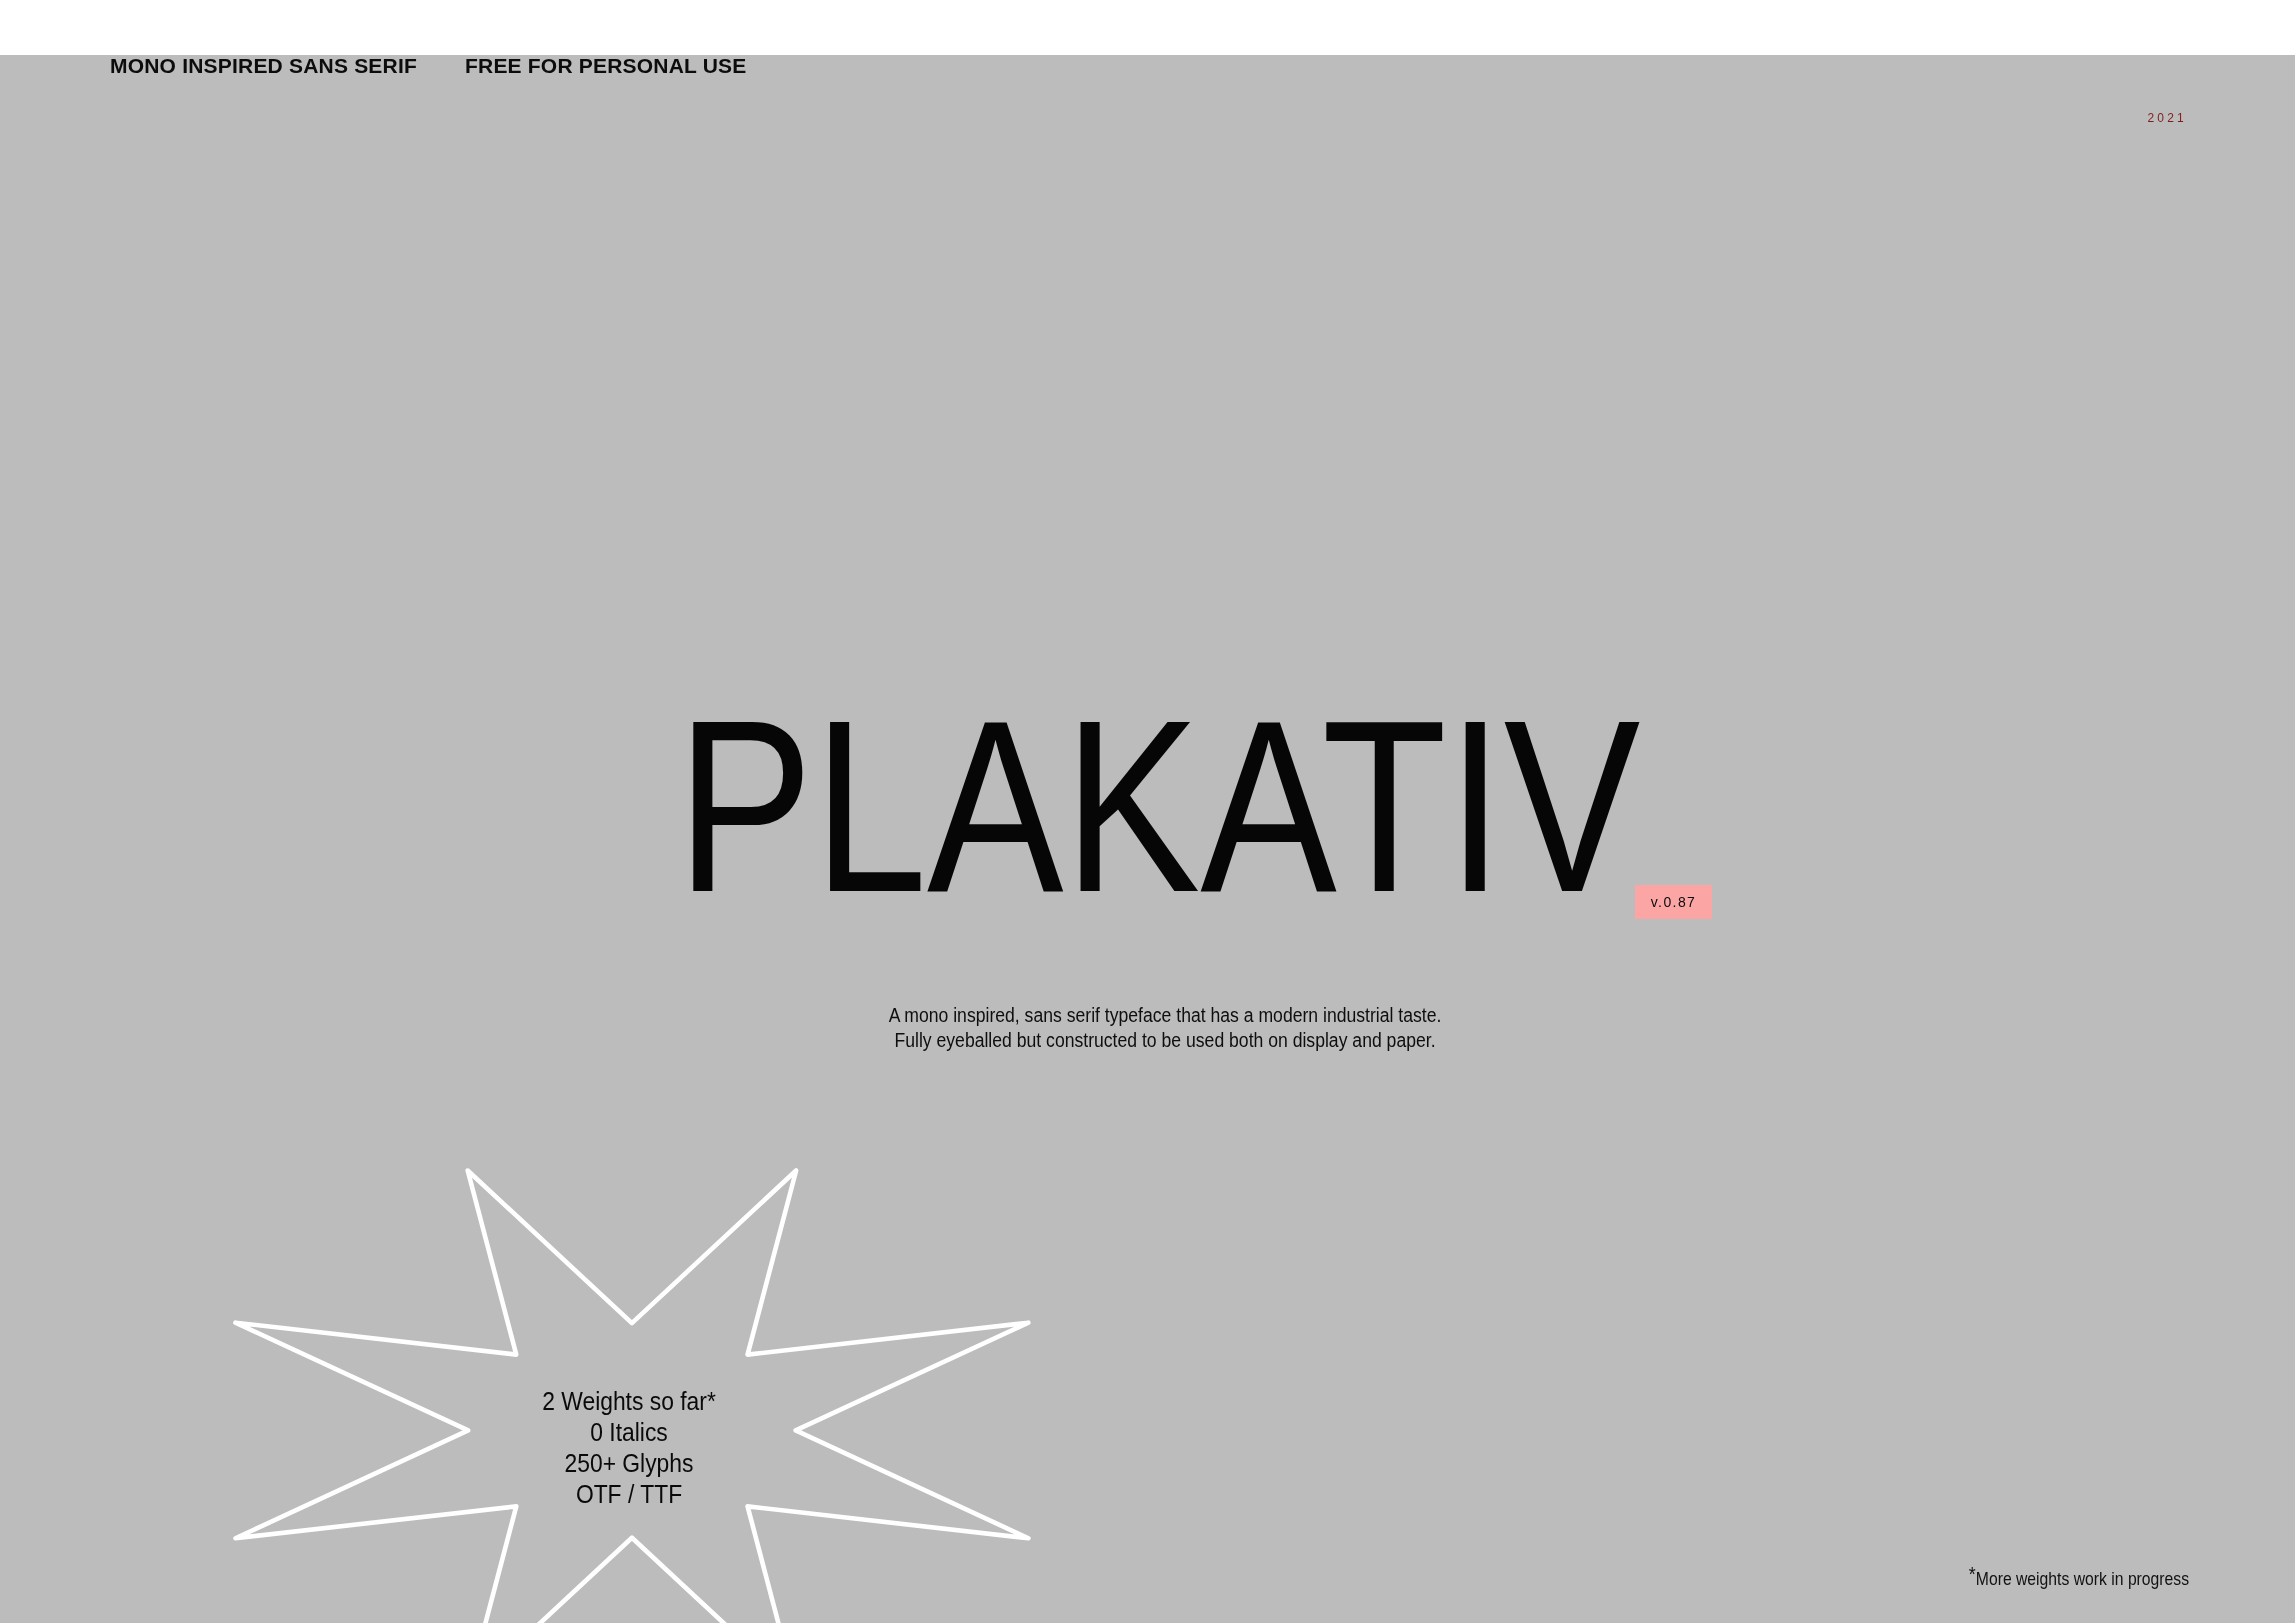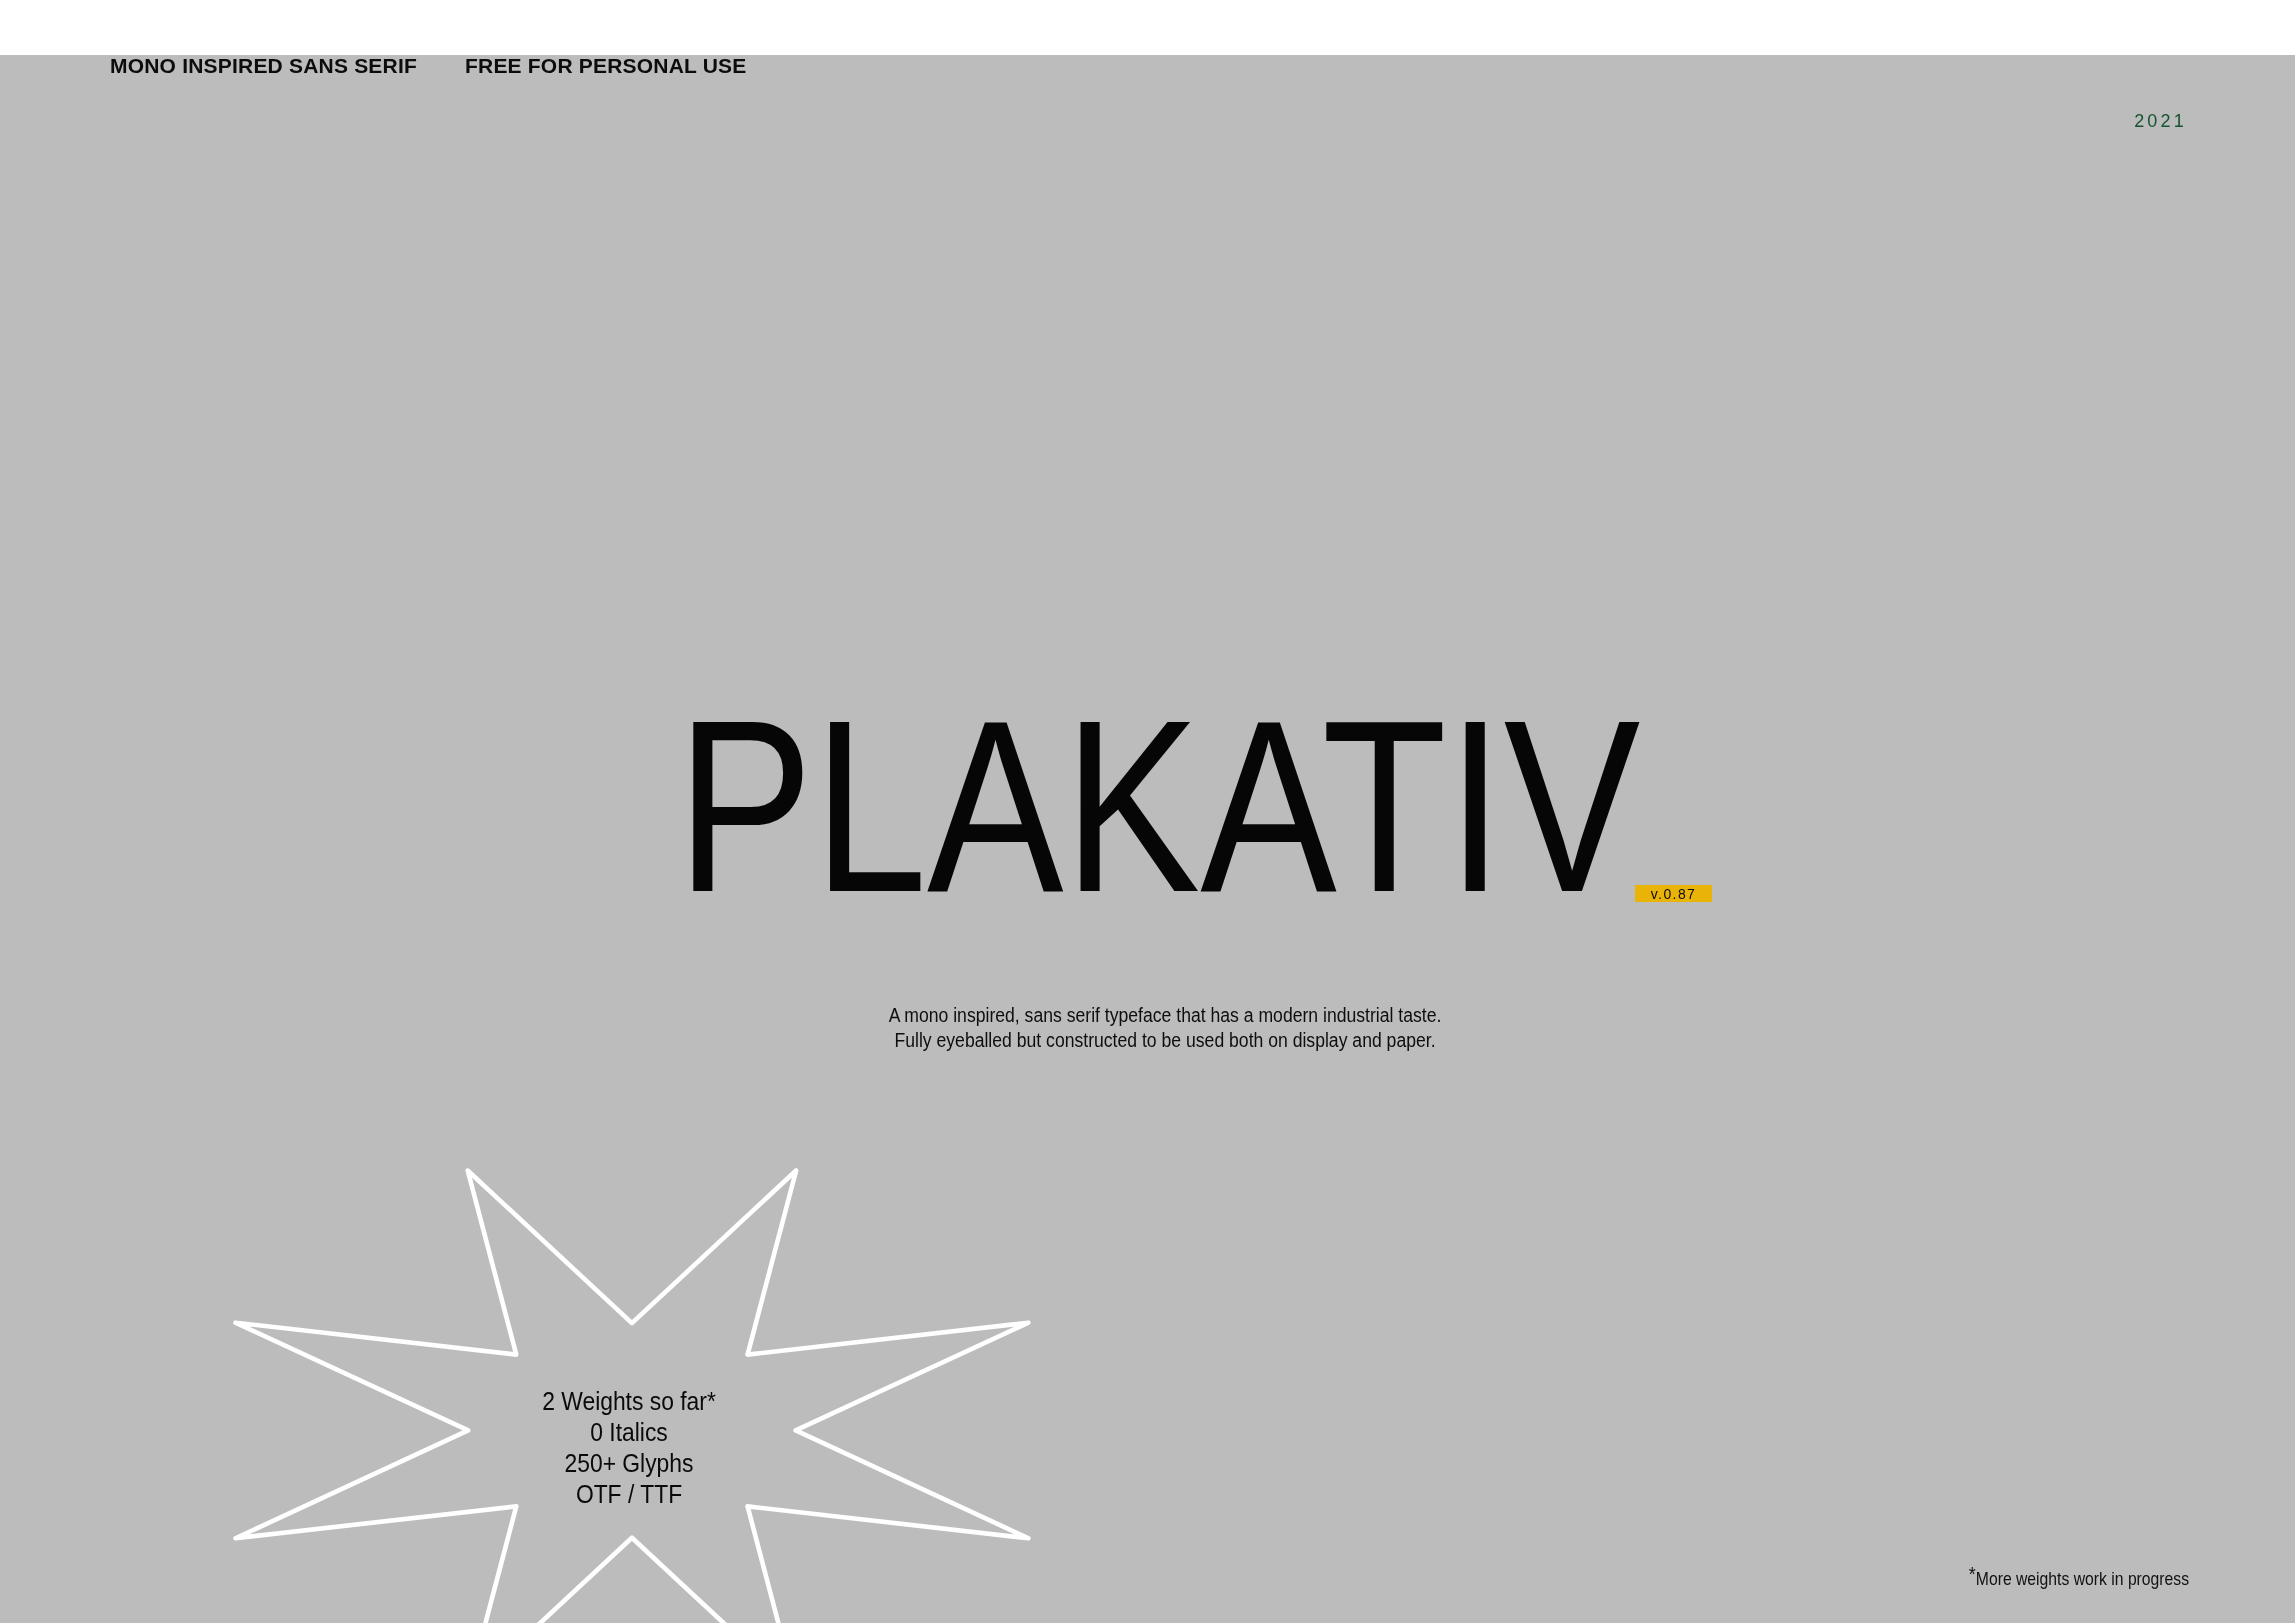--- a/index.html
+++ b/index.html
@@ -28,43 +28,43 @@
     white-space: nowrap;
     color: #0c0c0c;
     font-weight: bold;
   }
   .nav-left  { left: 110px; }
   .nav-right { left: 465px; }
   .year {
     position: absolute;
     top: 111px;
     right: 108px;
-    font-size: 18px;
+    font-size: 12px;
     letter-spacing: 3.2px;
     white-space: nowrap;
-    color: #14532d;
+    color: #7f1d1d;
   }
   .hero-title-svg {
     position: absolute;
     left: 676px;
     top: 720px;
     overflow: visible;
   }
   .hero-title-svg text {
     font-family: "Liberation Sans", sans-serif;
     font-size: 530px;
     fill: #060606;
   }
   .version-badge {
     position: absolute;
     left: 1635px;
     top: 885px;
     width: 77px;
-    height: 17px;
-    background: #eab308;
+    height: 34px;
+    background: #fca5a5;
     display: flex;
     align-items: center;
     justify-content: center;
     font-size: 14px;
     letter-spacing: 1.4px;
     color: #0c0c0c;
     white-space: nowrap;
   }
   .tagline {
     position: absolute;

